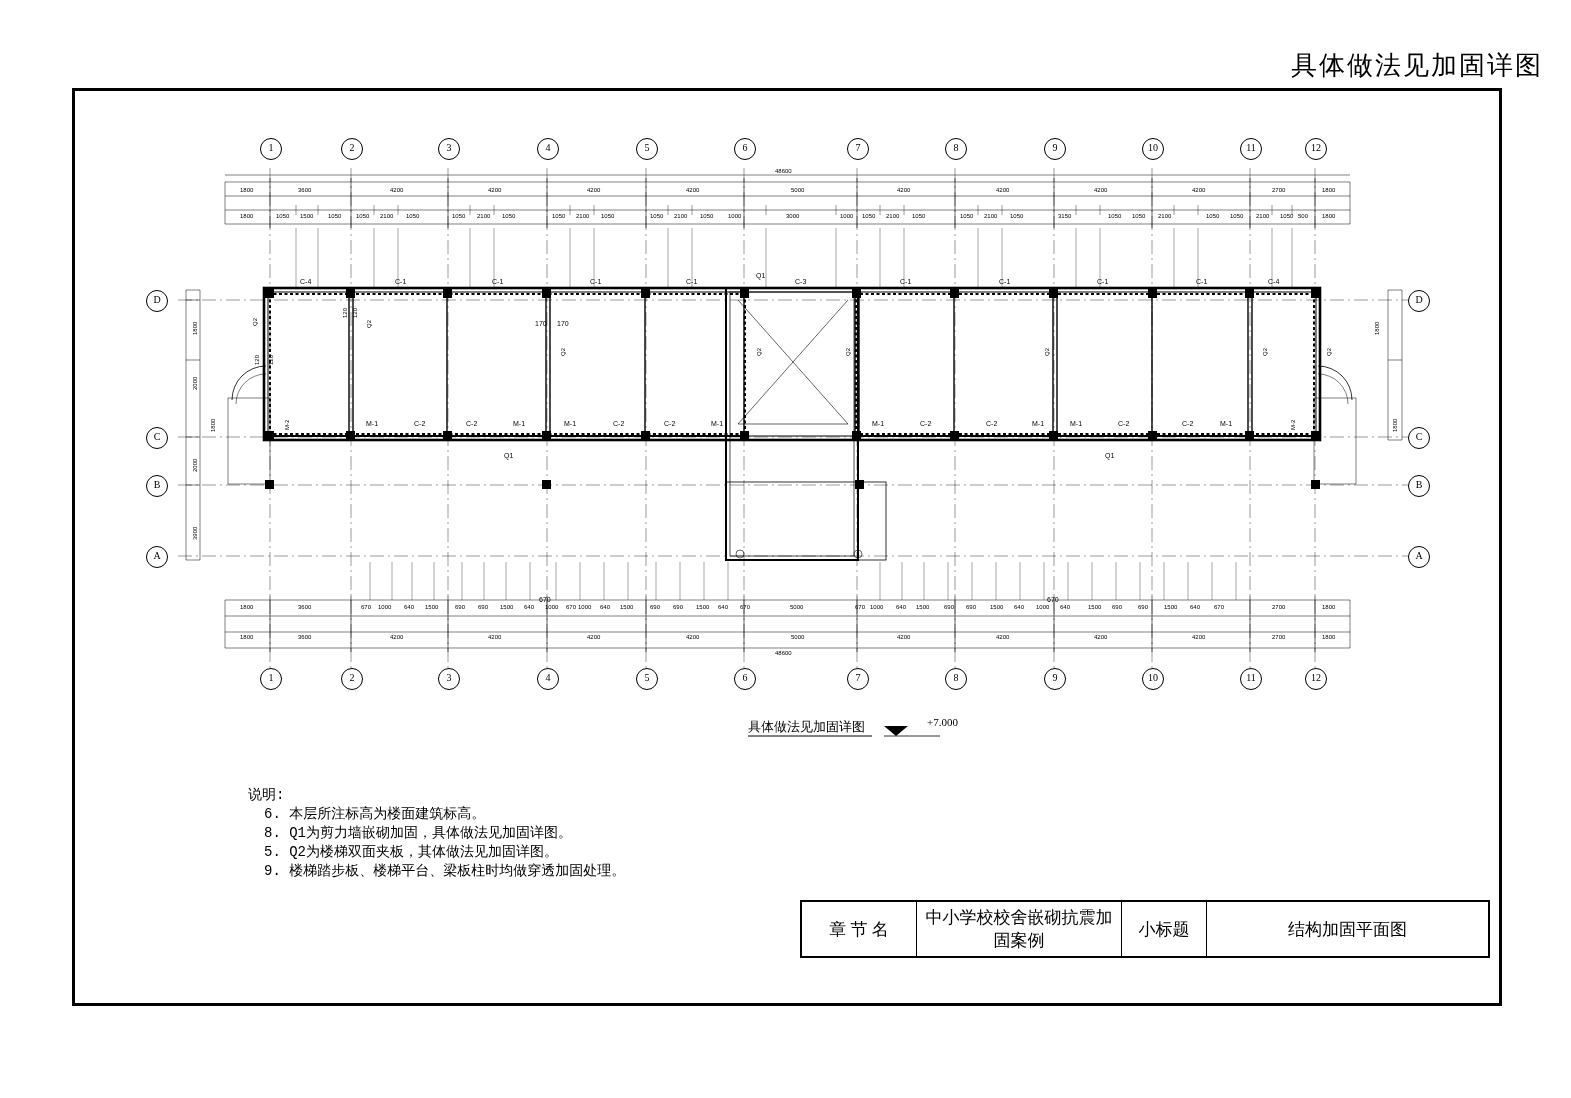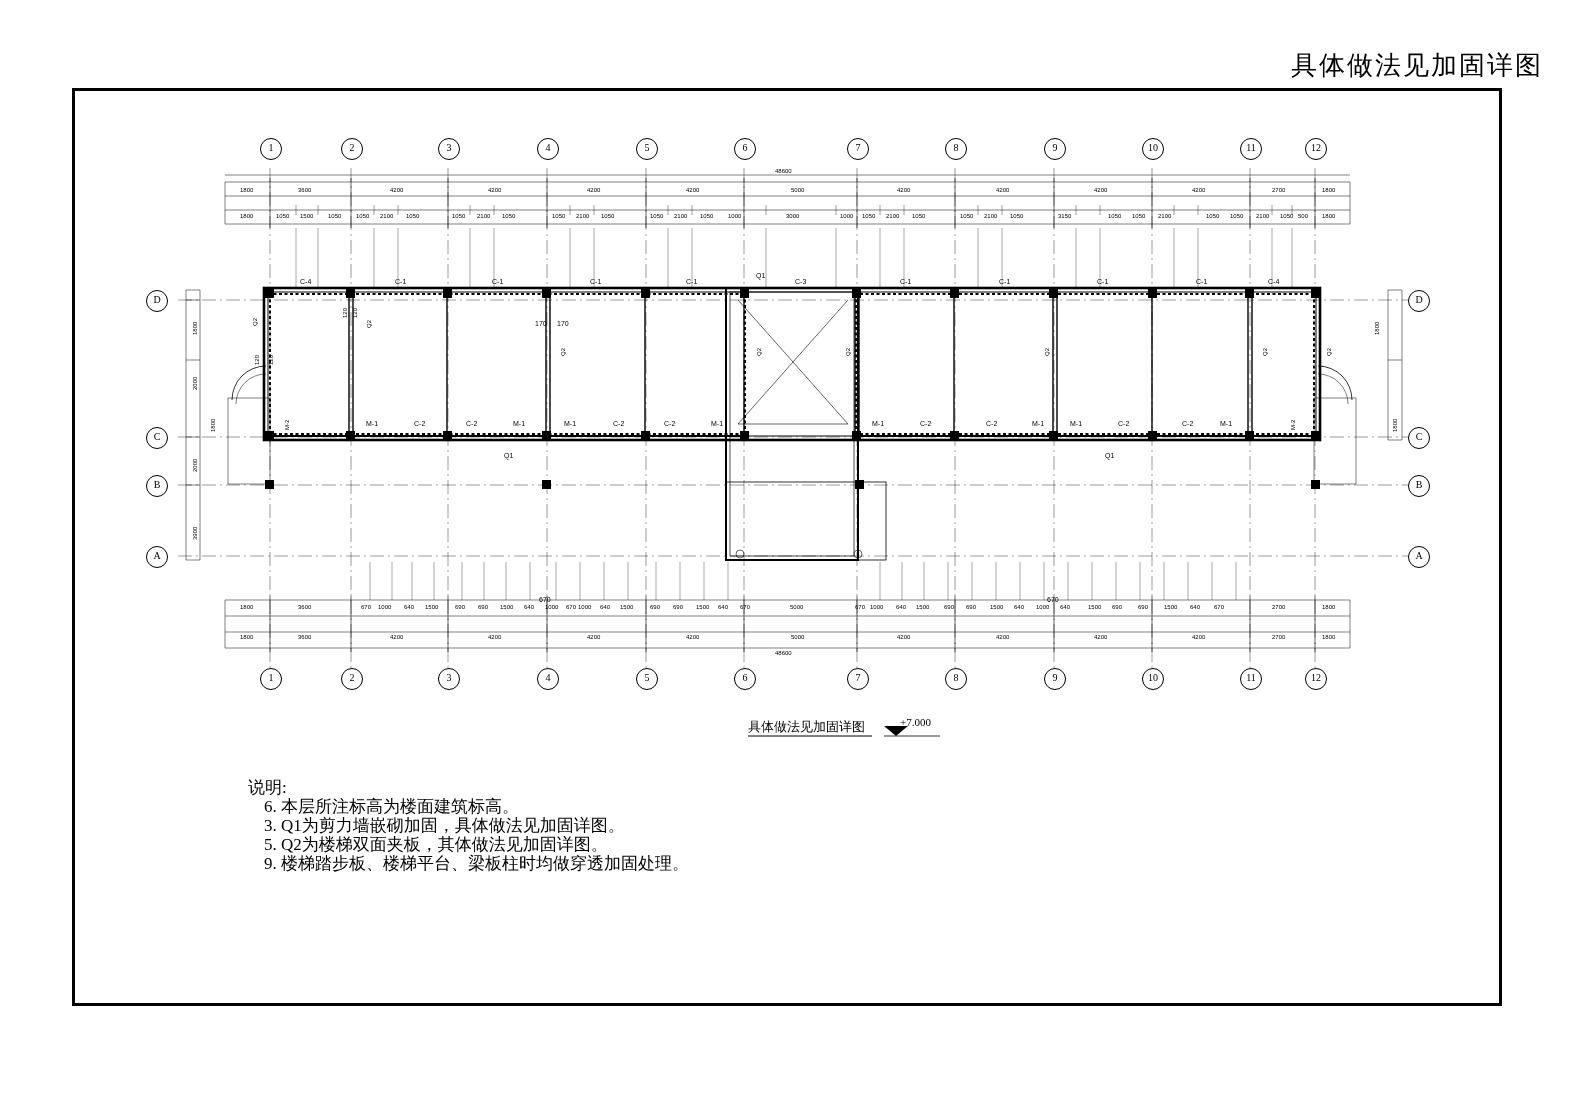--- a/index.html
+++ b/index.html
@@ -8,21 +8,21 @@
   .frame{position:absolute;left:72px;top:88px;width:1424px;height:912px;border:3px solid #000;}
   .canvas{position:absolute;left:0;top:0;width:1571px;height:1098px;}
   svg{position:absolute;left:0;top:0;}
   .gridcirc{position:absolute;width:20px;height:20px;border:1px solid #000;border-radius:50%;background:#fff;
             font-size:10px;line-height:18px;text-align:center;font-family:"Liberation Serif",serif;}
   .dim{position:absolute;font-size:6px;font-family:"Liberation Sans",sans-serif;white-space:nowrap;}
   .lbl{position:absolute;font-size:7px;font-family:"Liberation Sans",sans-serif;white-space:nowrap;}
   .lblv{position:absolute;font-size:6px;font-family:"Liberation Sans",sans-serif;white-space:nowrap;
         transform-origin:0 0;transform:rotate(-90deg);}
   .title-under{position:absolute;font-size:13px;font-family:"Liberation Serif",serif;white-space:nowrap;}
-  .notes{position:absolute;font-family:Liberation Serif, serif;font-size:17px;line-height:19px;}
+  .notes{position:absolute;font-family:Liberation Mono, monospace;font-size:14px;line-height:19px;margin-top:8px;}
   .notes .nt{white-space:nowrap;}
   .tb{position:absolute;left:800px;top:900px;width:690px;border:2px solid #000;border-collapse:collapse;}
   .tb td{border:1px solid #000;font-family:"Liberation Serif",serif;font-size:17px;text-align:center;padding:4px 2px;}
   .tb .row1{height:34px;font-size:19px;}
   .tb .row{height:30px;}
   .logo{display:inline-block;width:44px;height:18px;border:1px solid #000;border-radius:9px;font-size:8px;line-height:18px;
         vertical-align:middle;margin-right:8px;font-family:"Liberation Serif",serif;}
   .elevmark{position:absolute;font-size:11px;font-family:"Liberation Serif",serif;}
 </style>
 </head>
@@ -497,26 +497,32 @@
 <div class="lblv" style="left:254px;top:365px;">120</div>
 <div class="lblv" style="left:268px;top:365px;">120</div>
 <div class="lblv" style="left:342px;top:318px;">120</div>
 <div class="lblv" style="left:352px;top:318px;">120</div>
 <div class="lbl" style="left:535px;top:320px;">170</div>
 <div class="lbl" style="left:557px;top:320px;">170</div>
 <div class="lbl" style="left:539px;top:596px;">670</div>
 <div class="lbl" style="left:1047px;top:596px;">670</div>
 
 <div class="title-under" style="left:748px;top:718px;">具体做法见加固详图</div>
-<div class="elevmark" style="left:900px;top:716px;">+7.000</div>
+<div class="elevmark" style="left:927px;top:716px;">+7.000</div>
 
 <div class="notes" style="left:248px;top:778px;">
   <div class="nt">说明:</div>
   <div class="nt" style="margin-left:16px;">6. 本层所注标高为楼面建筑标高。</div>
-  <div class="nt" style="margin-left:16px;">3. Q1为剪力墙嵌砌加固，具体做法见加固详图。</div>
+  <div class="nt" style="margin-left:16px;">8. Q1为剪力墙嵌砌加固，具体做法见加固详图。</div>
   <div class="nt" style="margin-left:16px;">5. Q2为楼梯双面夹板，其体做法见加固详图。</div>
   <div class="nt" style="margin-left:16px;">9. 楼梯踏步板、楼梯平台、梁板柱时均做穿透加固处理。</div>
 </div>
 
 <table class="tb">
   <tbody>
+  <tr class="row">
+    <td style="width:110px">章 节 名</td>
+    <td style="width:200px">中小学校校舍嵌砌抗震加固案例</td>
+    <td style="width:80px">小标题</td>
+    <td>结构加固平面图</td>
+  </tr>
 </tbody>
   </table>
 
 </body></html>

